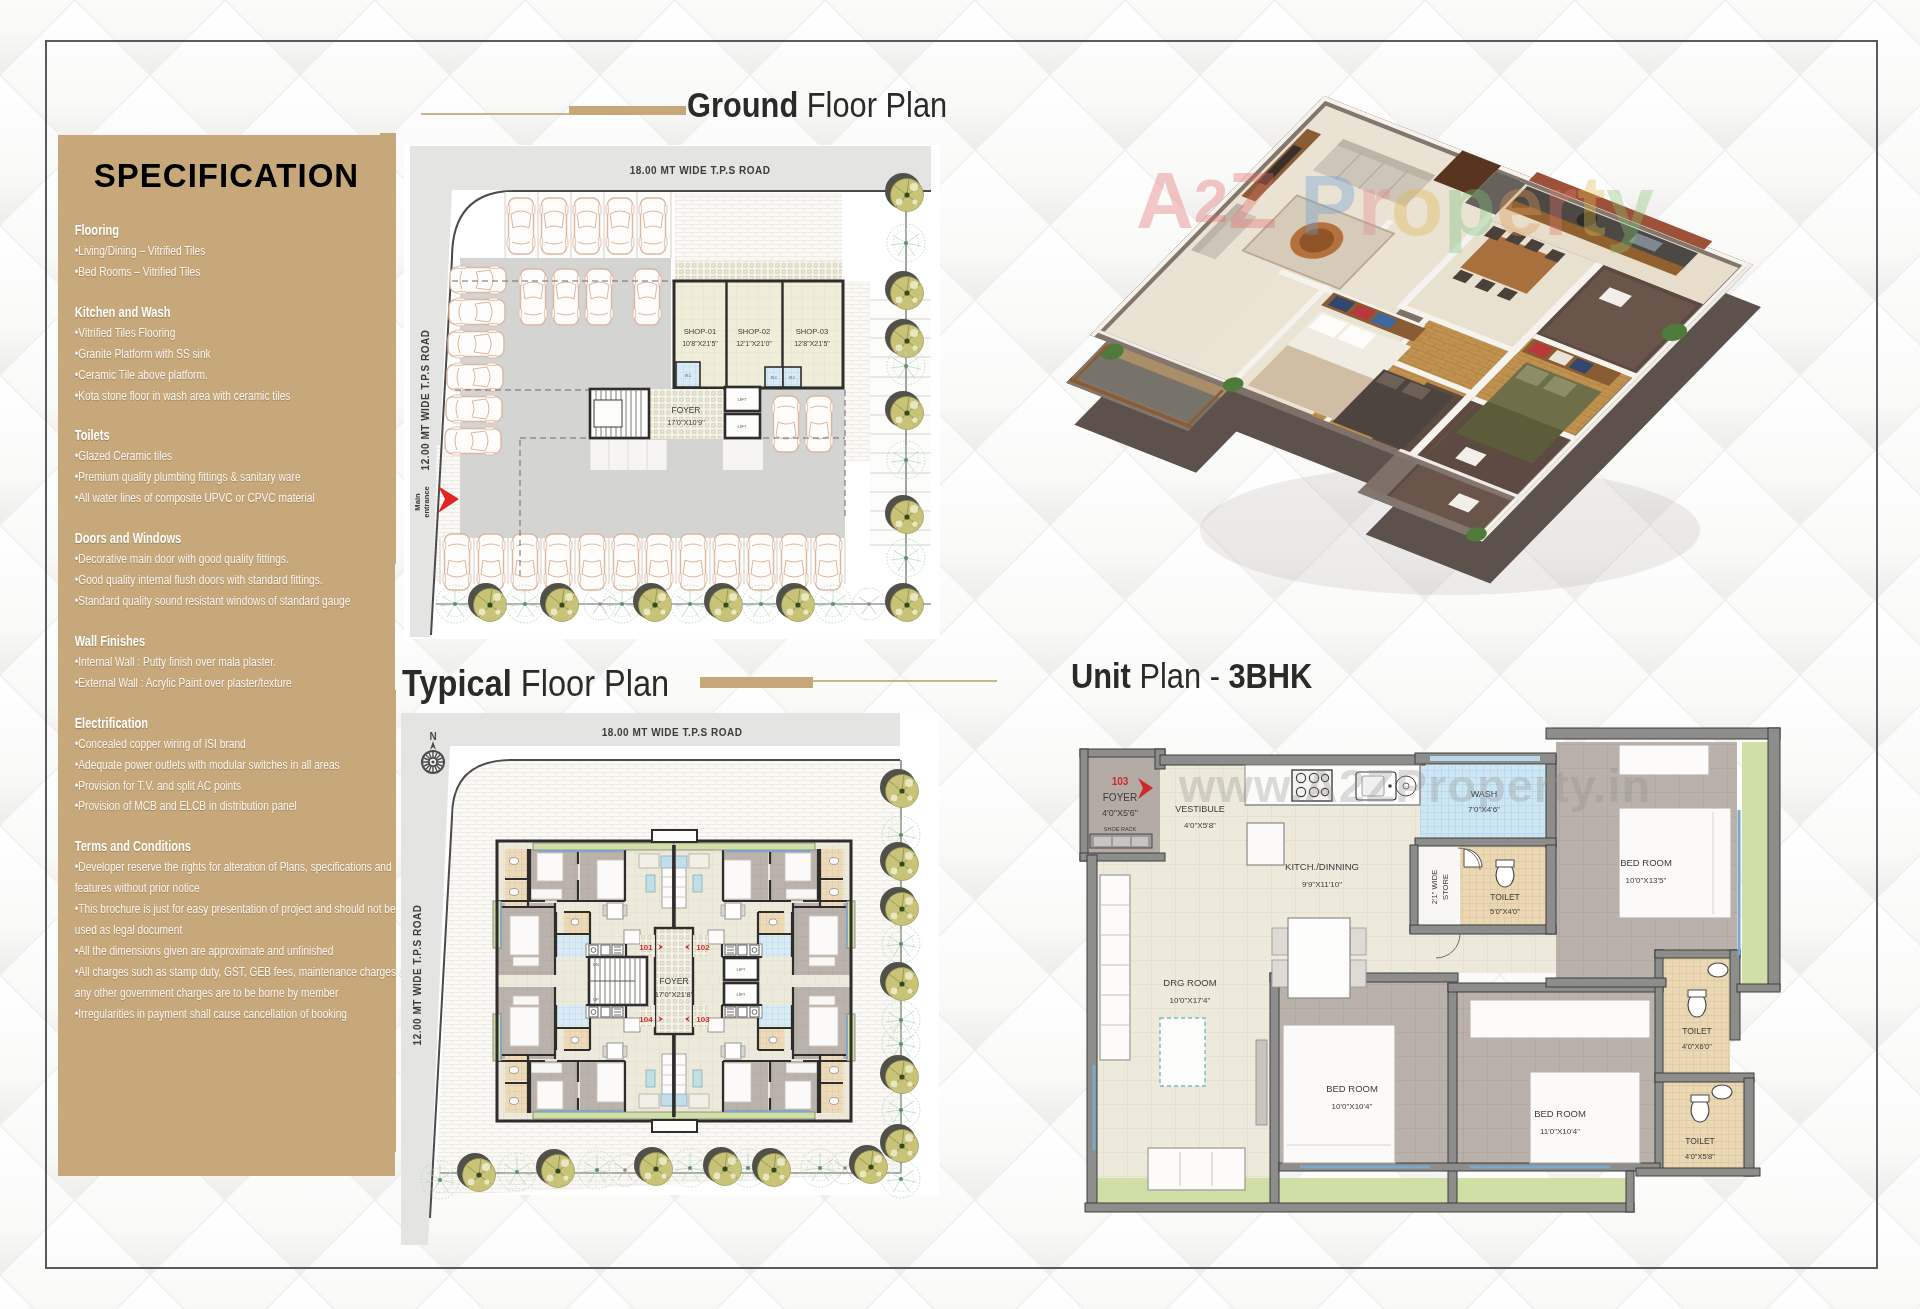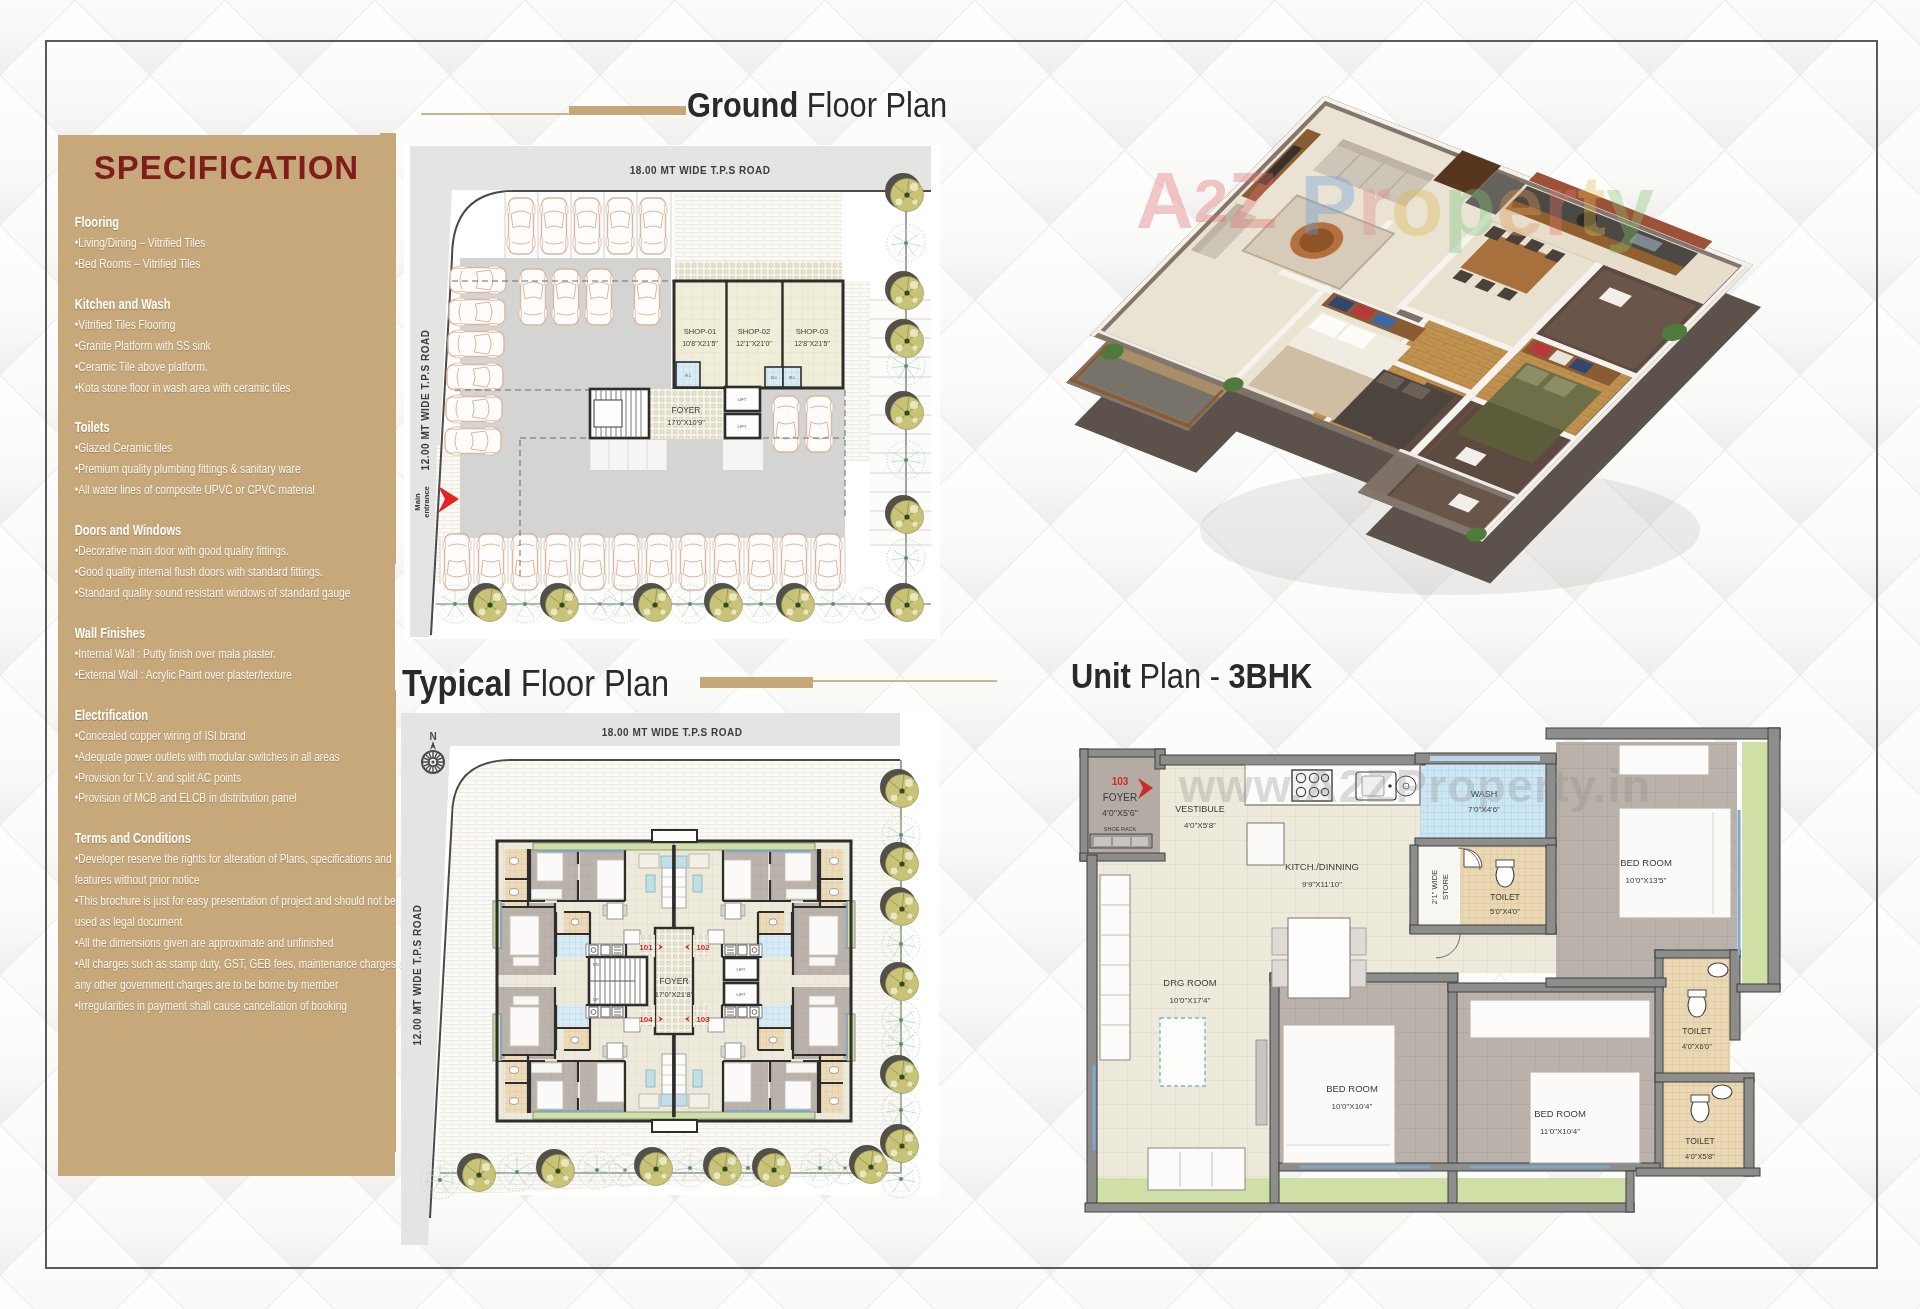--- a/index.html
+++ b/index.html
@@ -4,22 +4,22 @@
 <style>
 html,body{margin:0;padding:0;}
 body{width:1920px;height:1309px;position:relative;overflow:hidden;
   font-family:"Liberation Sans",sans-serif;background:#fbfbfa;}
 #bgsvg{position:absolute;left:0;top:0;z-index:0;}
 .frame{position:absolute;left:45px;top:40px;width:1829px;height:1225px;
   border:2px solid #595a5c;z-index:3;pointer-events:none;}
 .ribbon{position:absolute;width:16px;background:#c6a878;z-index:1;}
 #spec{position:absolute;left:58px;top:135px;width:337px;height:1041px;
   background:#c7a87a;z-index:2;color:#fff;}
-#spec h1{font-size:33px;letter-spacing:1px;text-align:center;margin:14px 0 0 0;
-  font-weight:bold;color:#7f1d1d;}
+#spec h1{font-size:33px;letter-spacing:1px;text-align:center;margin:22px 0 0 0;
+  font-weight:bold;color:#000000;}
 #spec .c{padding:6px 0 0 22px;width:440px;transform:scaleX(0.76);transform-origin:left top;}
 #spec h3{font-size:14.6px;margin:21px 0 3px 0;font-weight:bold;
   text-shadow:0 1px 1px rgba(100,75,35,.45);}
 #spec div.b{font-size:13.4px;line-height:20.9px;color:rgba(255,255,255,.93);
   text-shadow:0 1px 1px rgba(100,75,35,.4);}
 .title{position:absolute;z-index:2;color:#2b2a29;white-space:nowrap;
   transform:scaleX(.88);transform-origin:left;}
 .bar{position:absolute;background:#c6a878;z-index:2;}
 .thinline{position:absolute;background:#c9b68d;z-index:2;}
 svg.plan{position:absolute;z-index:2;}

